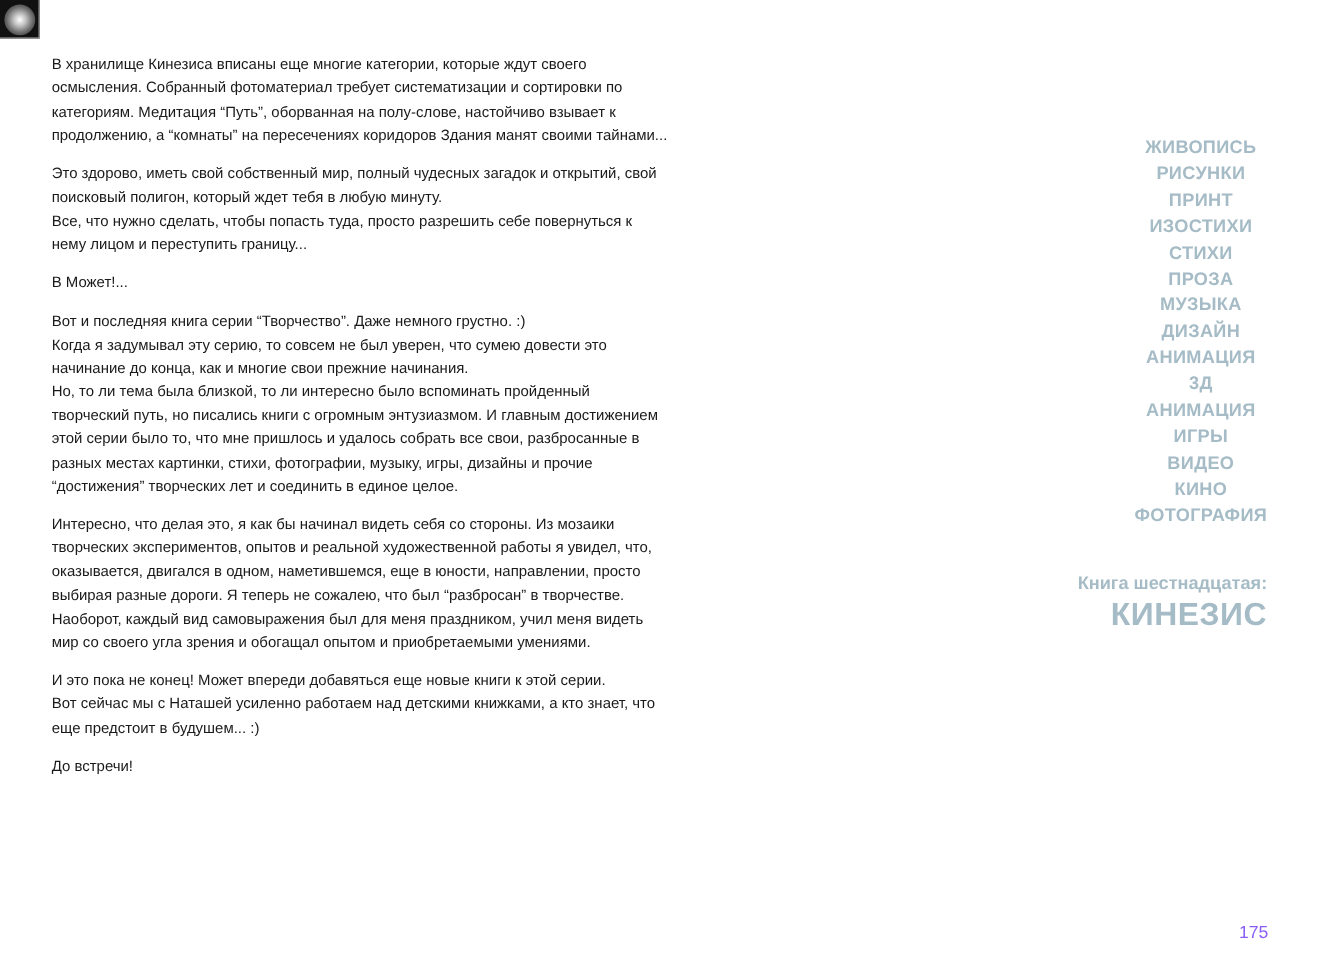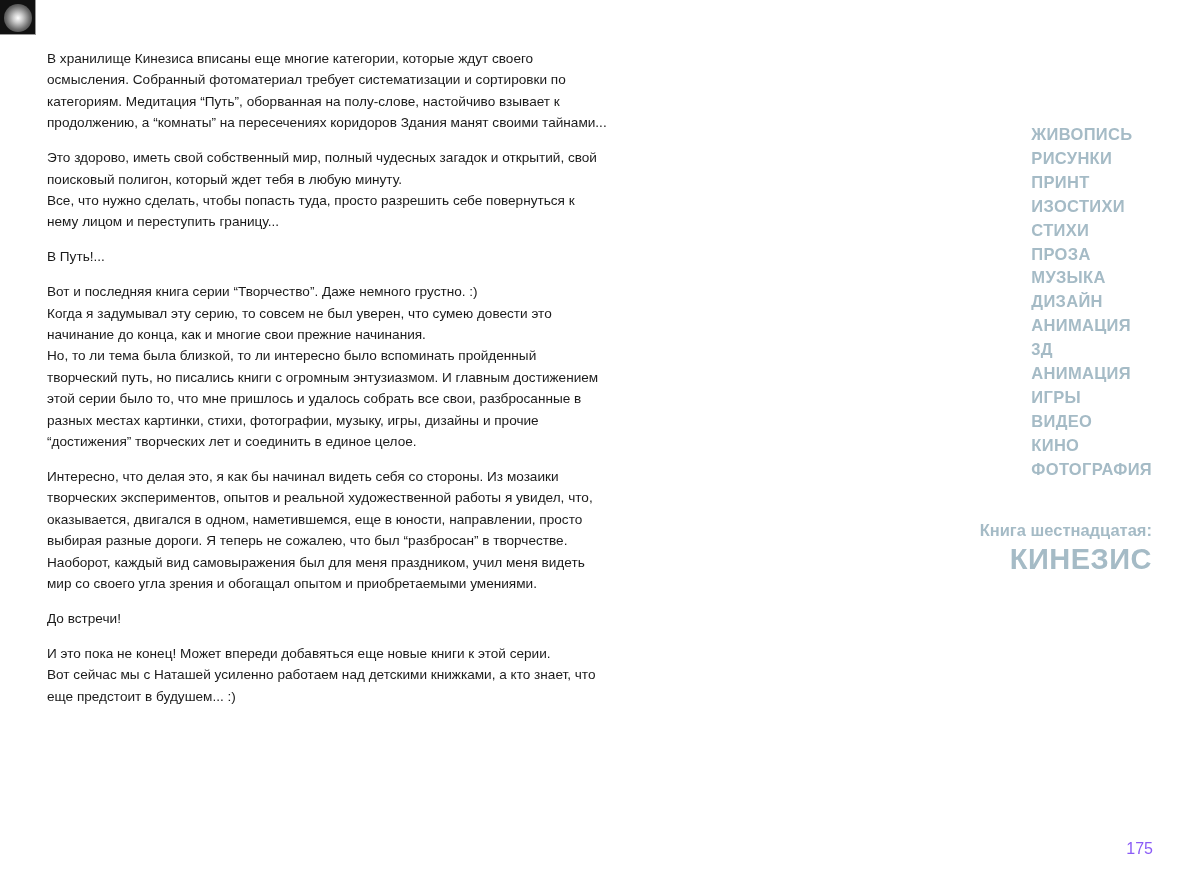--- a/index.html
+++ b/index.html
@@ -16,21 +16,21 @@
   .corner-orb .glow {
     position:absolute; left:4px; top:4px; width:28px; height:28px; border-radius:50%;
     background:radial-gradient(circle at 50% 50%, #ffffff 0%, #c8c8c8 25%, #6a6a6a 60%, #1c1c1c 100%);
   }
   .body-text {
     position:absolute; left:47px; top:48px; width:560px;
     font-size:13.6px; line-height:21.4px; color:#1a1a1a;
   }
   .body-text p { margin:0 0 13.5px 0; }
   .categories {
-    position:absolute; right:48px; top:123px; text-align:left;
+    position:absolute; right:48px; top:123px; text-align:center;
   }
   .categories .cat {
     font-weight:bold; font-size:16.5px; line-height:23.9px; color:#a5bbc6;
     letter-spacing:0.3px;
   }
   .book-num {
     position:absolute; right:48px; top:521px; text-align:center;
     font-weight:bold; font-size:16.5px; color:#a5bbc6;
   }
   .book-title {
@@ -45,28 +45,28 @@
 <body>
 
 <div class="corner-orb">
   <div class="glow"></div>
 </div>
 
 <div class="body-text">
   <p>В хранилище Кинезиса вписаны еще многие категории, которые ждут своего осмысления. Собранный фотоматериал требует систематизации и сортировки по категориям. Медитация “Путь”, оборванная на полу-слове, настойчиво взывает к продолжению, а “комнаты” на пересечениях коридоров Здания манят своими тайнами...</p>
   <p style="white-space:pre-line">Это здорово, иметь свой собственный мир, полный чудесных загадок и открытий, свой поисковый полигон, который ждет тебя в любую минуту.
 Все, что нужно сделать, чтобы попасть туда, просто разрешить себе повернуться к нему лицом и переступить границу...</p>
-  <p>В Путь!...</p>
+  <p>В Может!...</p>
   <p style="white-space:pre-line">Вот и последняя книга серии “Творчество”. Даже немного грустно. :)
 Когда я задумывал эту серию, то совсем не был уверен, что сумею довести это начинание до конца, как и многие свои прежние начинания.
 Но, то ли тема была близкой, то ли интересно было вспоминать пройденный творческий путь, но писались книги с огромным энтузиазмом. И главным достижением этой серии было то, что мне пришлось и удалось собрать все свои, разбросанные в разных местах картинки, стихи, фотографии, музыку, игры, дизайны и прочие “достижения” творческих лет и соединить в единое целое.</p>
   <p>Интересно, что делая это, я как бы начинал видеть себя со стороны. Из мозаики творческих экспериментов, опытов и реальной художественной работы я увидел, что, оказывается, двигался в одном, наметившемся, еще в юности, направлении, просто выбирая разные дороги. Я теперь не сожалею, что был “разбросан” в творчестве. Наоборот, каждый вид самовыражения был для меня праздником, учил меня видеть мир со своего угла зрения и обогащал опытом и приобретаемыми умениями.</p>
-  <p>До встречи!</p>
   <p style="white-space:pre-line">И это пока не конец! Может впереди добавяться еще новые книги к этой серии.
 Вот сейчас мы с Наташей усиленно работаем над детскими книжками, а кто знает, что еще предстоит в будушем... :)</p>
+  <p>До встречи!</p>
 </div>
 
 <div class="categories">
   <div class="cat">ЖИВОПИСЬ</div>
   <div class="cat">РИСУНКИ</div>
   <div class="cat">ПРИНТ</div>
   <div class="cat">ИЗОСТИХИ</div>
   <div class="cat">СТИХИ</div>
   <div class="cat">ПРОЗА</div>
   <div class="cat">МУЗЫКА</div>

